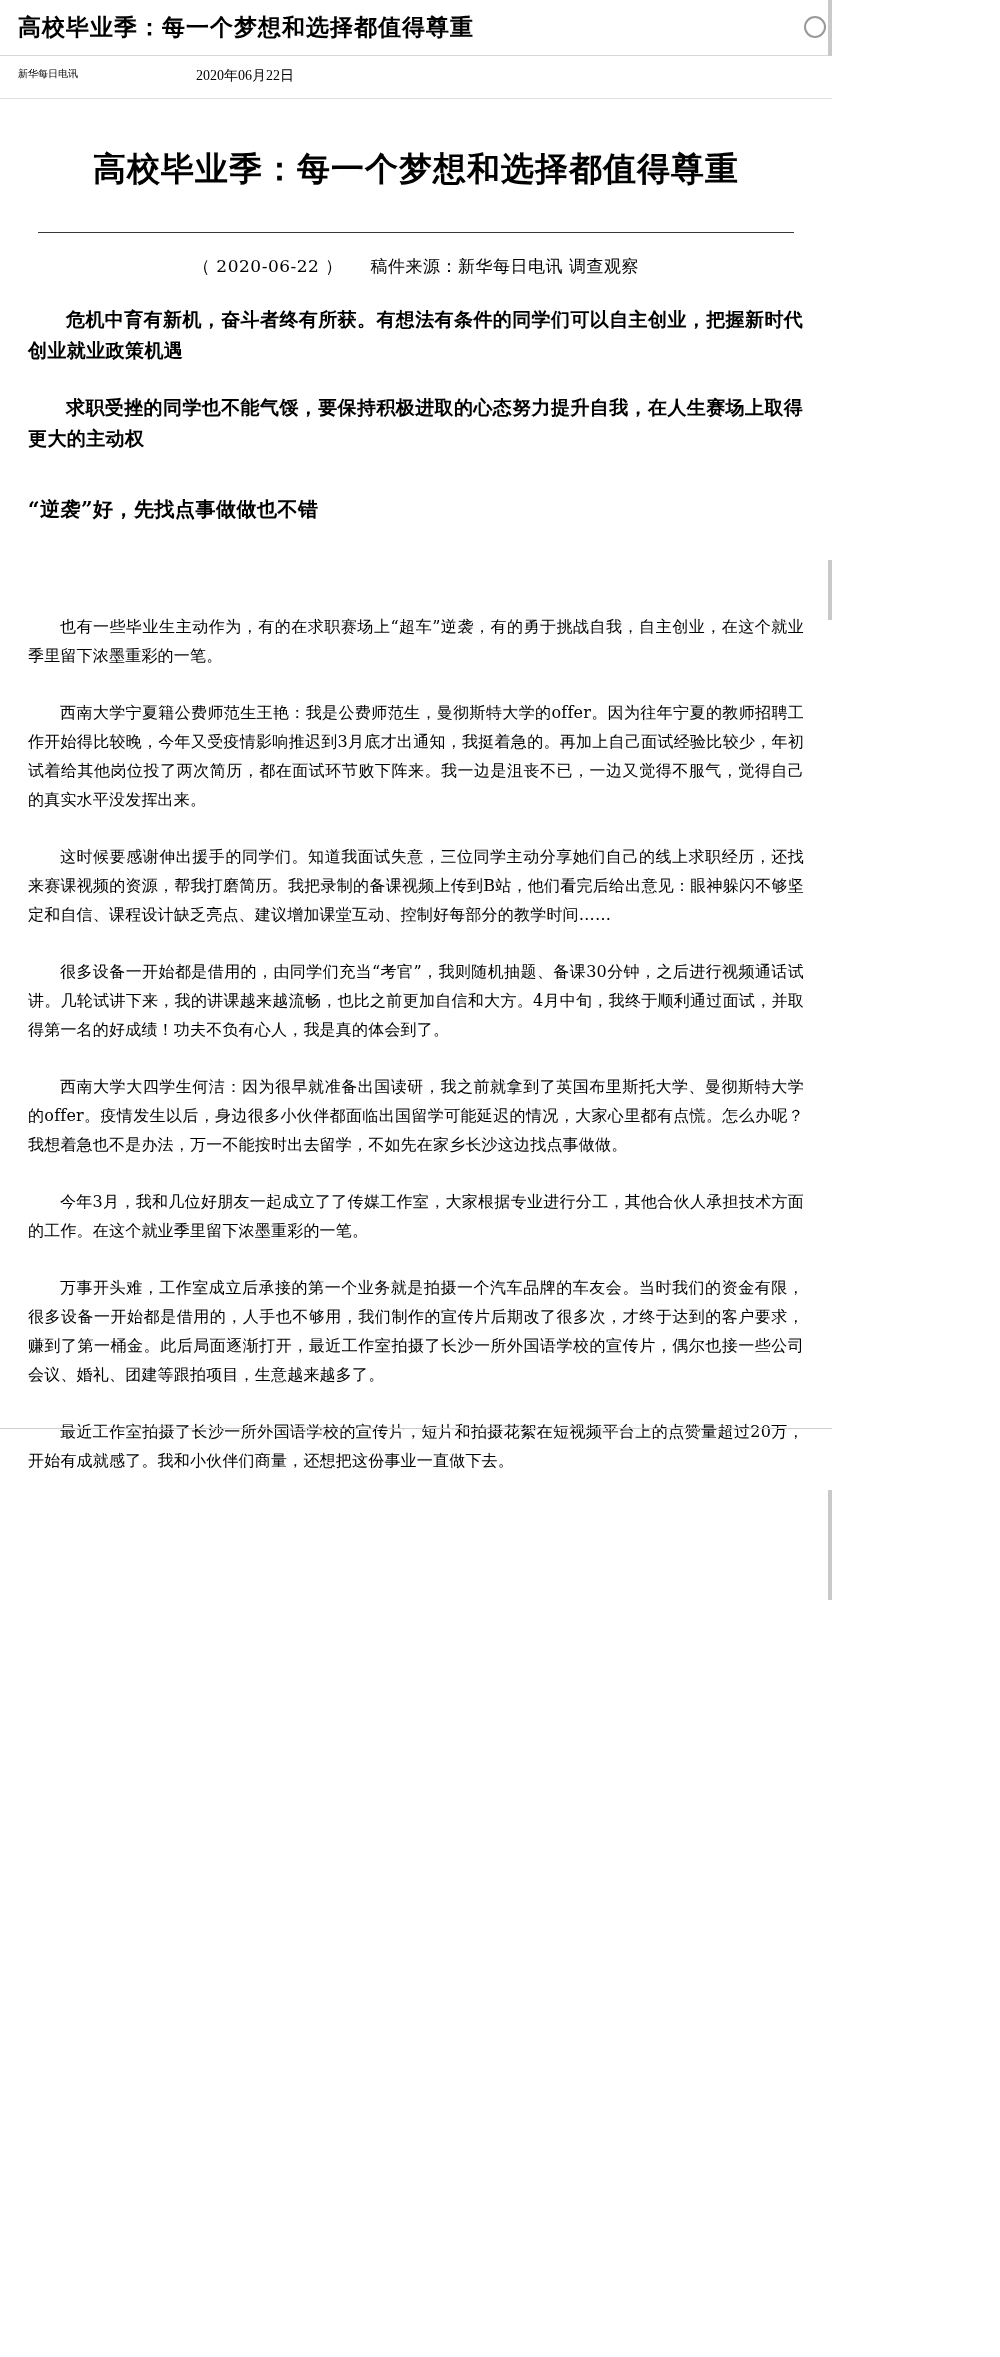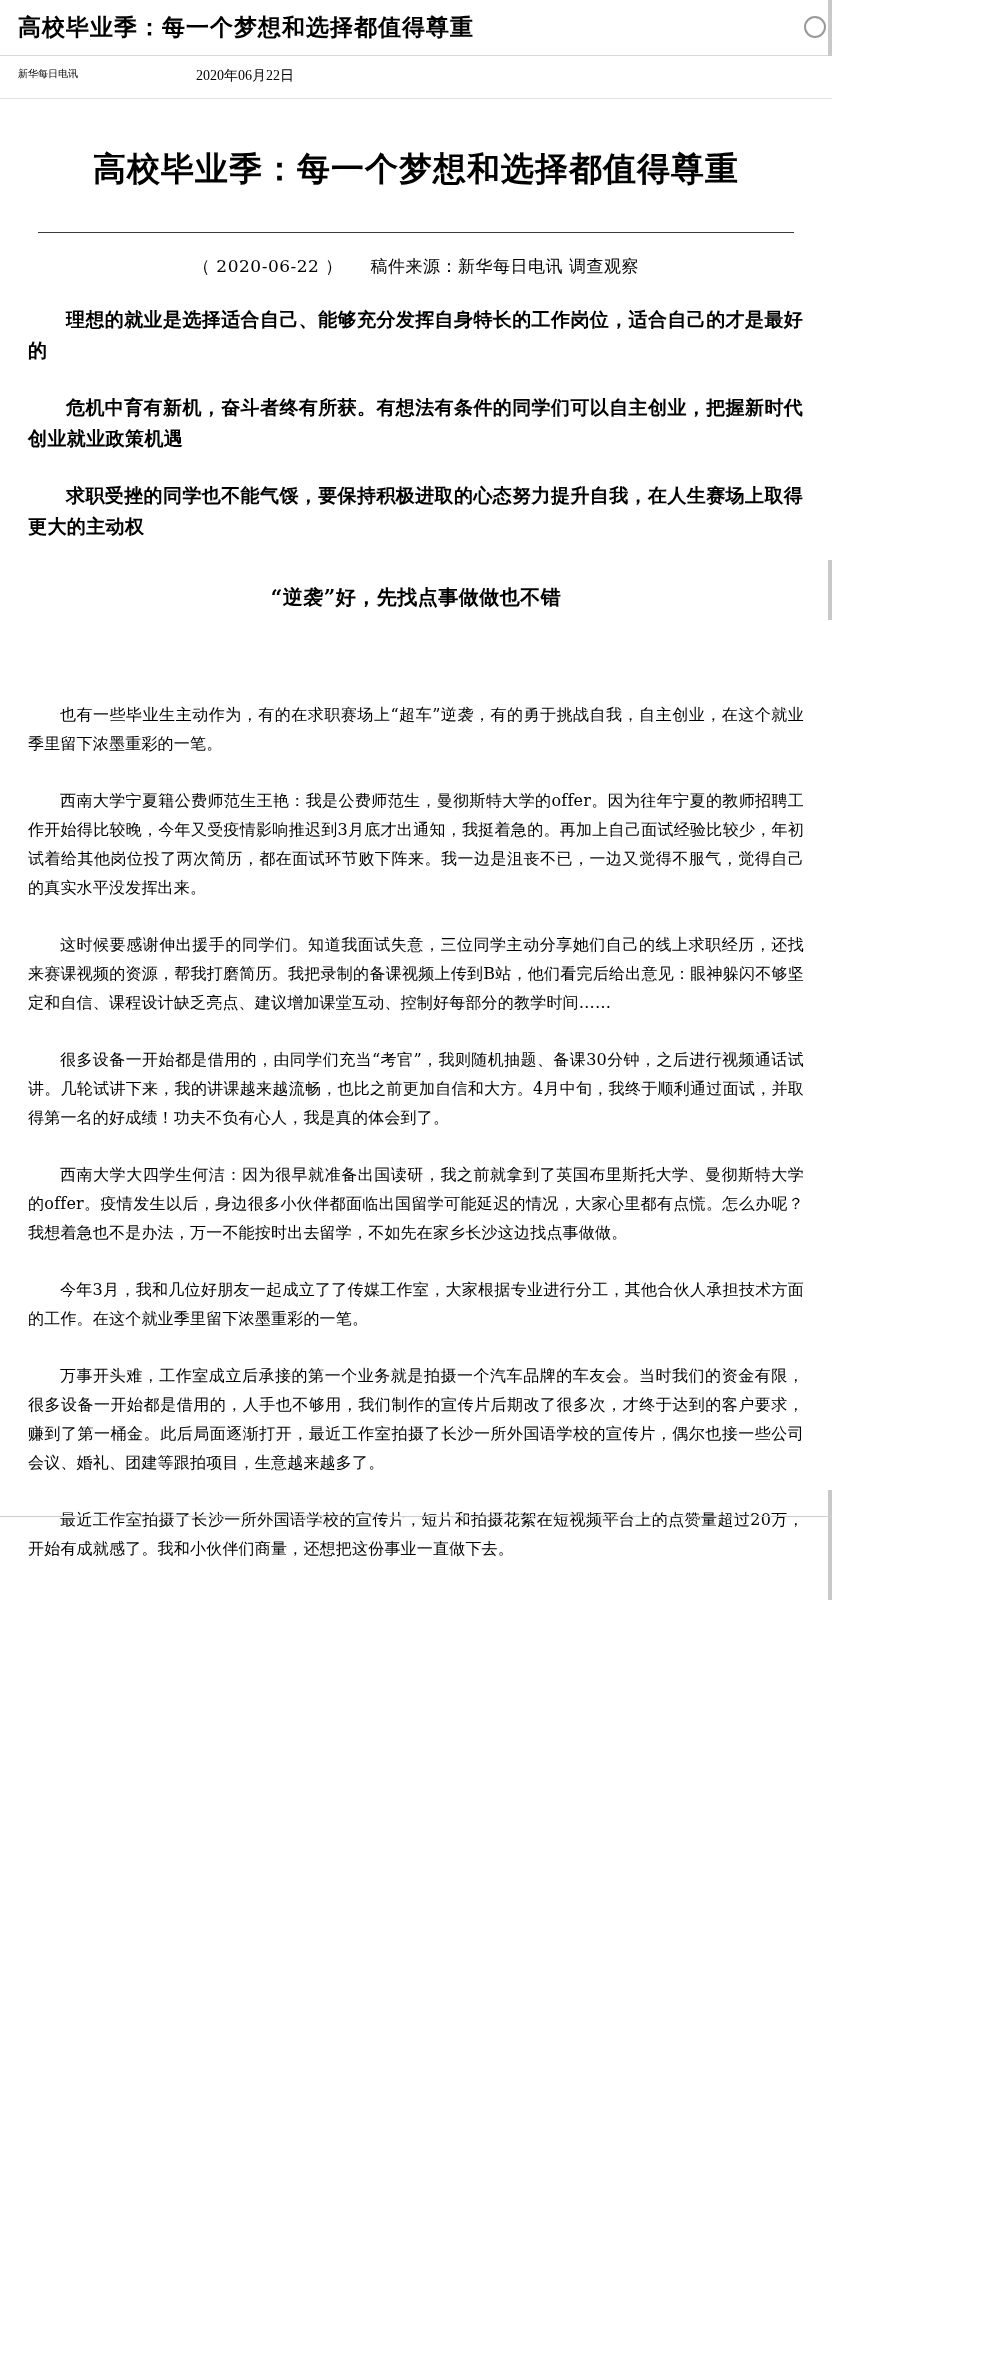--- a/index.html
+++ b/index.html
@@ -102,21 +102,20 @@
     font-size: 19px;
     line-height: 31px;
     text-indent: 2em;
     margin-top: 26px;
     letter-spacing: 0.4px;
   }
   .subhead {
     font-family: "DejaVu Serif", "Liberation Serif", serif;
     font-weight: bold;
     font-size: 20px;
-    text-align: center;
     margin-top: 42px;
     letter-spacing: 0.5px;
   }
   .spacer {
     height: 44px;
   }
   .para {
     font-family: "DejaVu Serif", "Liberation Serif", serif;
     font-size: 16px;
     line-height: 29px;
@@ -163,21 +162,20 @@
     <h1 class="headline">高校毕业季：每一个梦想和选择都值得尊重</h1>
 
     <hr class="rule">
 
     <div class="byline">
       <span>（ 2020-06-22 ）</span>
       <span class="sep"></span>
       <span>稿件来源：新华每日电讯 调查观察</span>
     </div>
 
-    <p class="lead">理想的就业是选择适合自己、能够充分发挥自身特长的工作岗位，适合自己的才是最好的</p>
     <p class="lead">危机中育有新机，奋斗者终有所获。有想法有条件的同学们可以自主创业，把握新时代创业就业政策机遇</p>
     <p class="lead">求职受挫的同学也不能气馁，要保持积极进取的心态努力提升自我，在人生赛场上取得更大的主动权</p>
 
     <h2 class="subhead">“逆袭”好，先找点事做做也不错</h2>
 
     <div class="spacer"></div>
 
     <p class="para">也有一些毕业生主动作为，有的在求职赛场上“超车”逆袭，有的勇于挑战自我，自主创业，在这个就业季里留下浓墨重彩的一笔。</p>
     <p class="para">西南大学宁夏籍公费师范生王艳：我是公费师范生，曼彻斯特大学的offer。因为往年宁夏的教师招聘工作开始得比较晚，今年又受疫情影响推迟到3月底才出通知，我挺着急的。再加上自己面试经验比较少，年初试着给其他岗位投了两次简历，都在面试环节败下阵来。我一边是沮丧不已，一边又觉得不服气，觉得自己的真实水平没发挥出来。</p>
     <p class="para">这时候要感谢伸出援手的同学们。知道我面试失意，三位同学主动分享她们自己的线上求职经历，还找来赛课视频的资源，帮我打磨简历。我把录制的备课视频上传到B站，他们看完后给出意见：眼神躲闪不够坚定和自信、课程设计缺乏亮点、建议增加课堂互动、控制好每部分的教学时间……</p>

